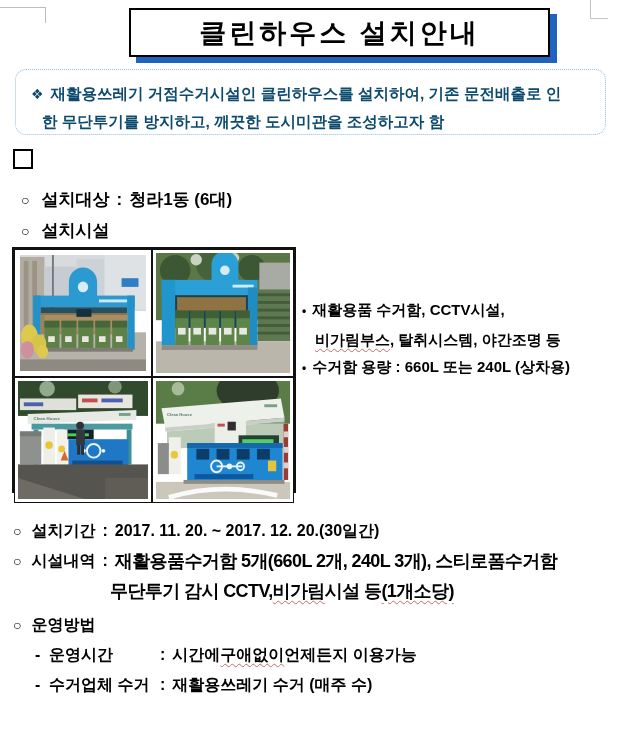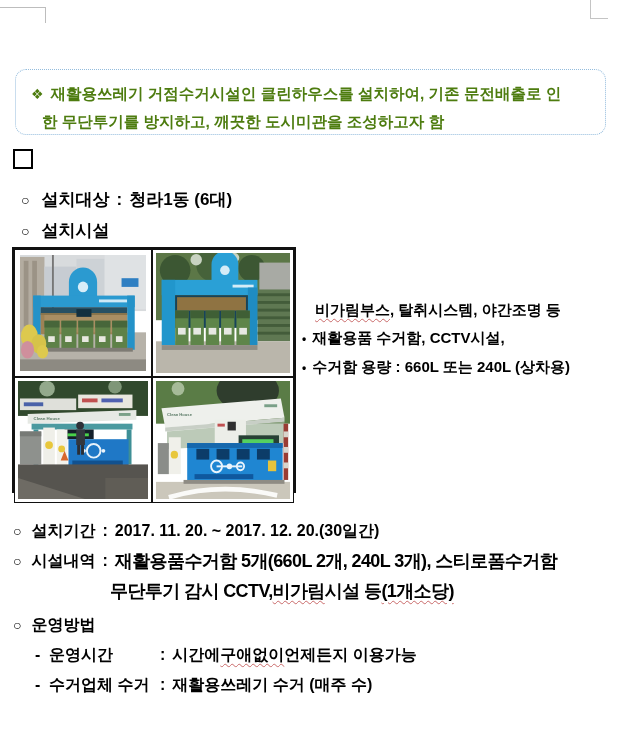--- a/index.html
+++ b/index.html
@@ -17,21 +17,21 @@
     position:absolute;left:129px;top:8px;width:417px;height:45px;
     border:2px solid #000;background:#fff;display:flex;align-items:center;justify-content:center;
     box-shadow:7px 6px 0 0 #1e63c0;
   }
   .title-text{font-size:27px;font-weight:bold;letter-spacing:3px;}
   
   .summary-box{
     position:absolute;left:15px;top:69px;width:591px;height:66px;
     border:1px dotted #93bcdd;border-radius:11px;background:#fff;
     padding:10px 14px 0 15px;box-sizing:border-box;
-    color:#4d7c0f;font-weight:bold;font-size:15.5px;line-height:27px;
+    color:#0c4a6e;font-weight:bold;font-size:15.5px;line-height:27px;
   }
   .summary-line1{white-space:nowrap;}
   .summary-line2{white-space:nowrap;margin-left:11px;}
   .diamond{margin-right:7px;font-size:14px;}
   
   .section-heading{position:absolute;left:13px;top:149px;display:flex;align-items:center;}
   .square-bullet{width:16px;height:16px;border:2.5px solid #000;background:#fff;margin-right:11px;}
   .section-title{font-size:22px;font-weight:bold;letter-spacing:1px;}
   
   .item-row{position:absolute;left:21px;display:flex;align-items:center;
@@ -71,20 +71,23 @@
   .sub-label{width:104px;}
 </style>
 </head>
 <body>
 
 <div class="page">
 
   <div class="corner-tl"></div>
   <div class="corner-tr"></div>
 
+  <div class="title-box">
+    <div class="title-text">클린하우스 설치안내</div>
+  </div>
 
   <div class="summary-box">
     <div class="summary-line1"><span class="diamond">❖</span><span>재활용쓰레기 거점수거시설인 클린하우스를 설치하여, 기존 문전배출로 인</span></div>
     <div class="summary-line2"><span>한 무단투기를 방지하고, 깨끗한 도시미관을 조성하고자 함</span></div>
   </div>
 
   <div class="section-heading">
     <span class="square-bullet"></span>
   </div>
 
@@ -280,22 +283,22 @@
         <rect x="139" y="68" width="5" height="6" fill="#d8d4cc"></rect>
         <rect x="139" y="84" width="5" height="6" fill="#d8d4cc"></rect>
         <rect x="0" y="104" width="146" height="18" fill="#cbc7bb"></rect>
         <rect x="30" y="102" width="110" height="4" fill="#8f8c84"></rect>
         <path d="M14 120 Q 70 104 132 118" stroke="#ffffff" stroke-width="5" fill="none" opacity="0.9"></path>
       </svg>
     </div>
   </div>
 
   <div class="photo-notes">
+    <div class="note-line"><span class="note-bullet">•</span><span>재활용품 수거함, CCTV시설,</span></div>
     <div class="note-line note-indent"><span class="wavy">비가림부스</span><span>, 탈취시스템, 야간조명 등</span></div>
-    <div class="note-line"><span class="note-bullet">•</span><span>재활용품 수거함, CCTV시설,</span></div>
     <div class="note-line"><span class="note-bullet">•</span><span>수거함 용량 : 660L 또는 240L (상차용)</span></div>
   </div>
 
   <div class="details">
 
     <div class="d-row">
       <span class="circle-marker">○</span>
       <span>설치기간</span>
       <span class="d-colon">:</span>
       <span>2017. 11. 20.  ~  2017. 12. 20.(30일간)</span>

